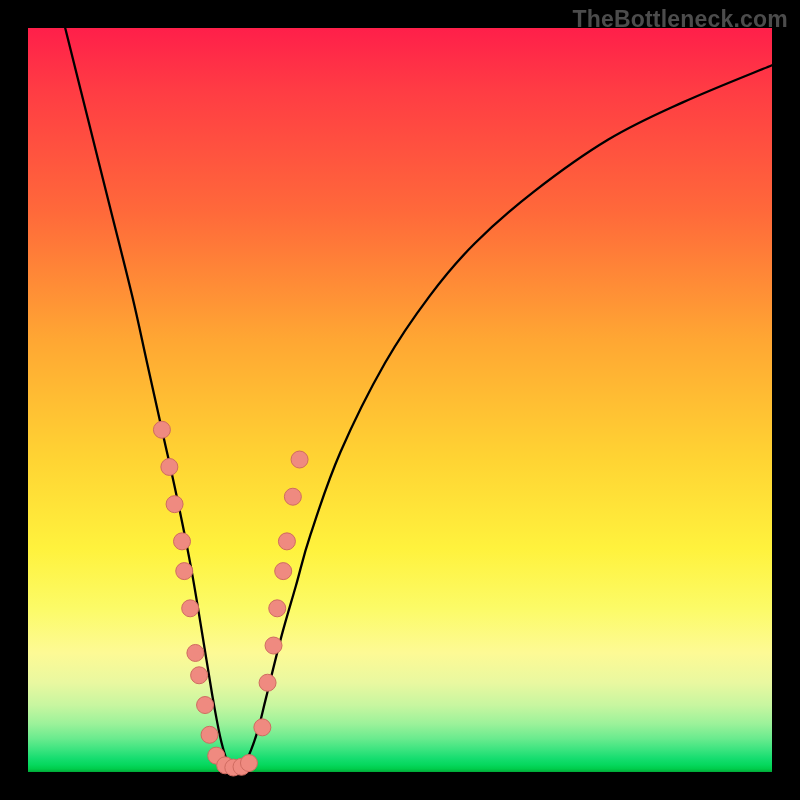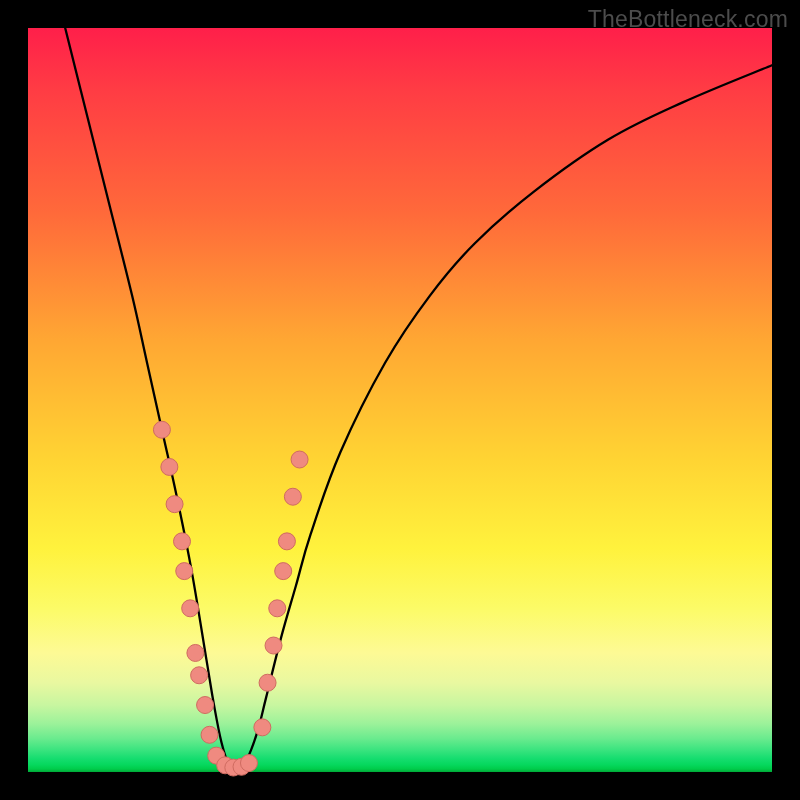--- a/index.html
+++ b/index.html
@@ -44,21 +44,21 @@
       #00cc4a 99.6%,
       #00a838 100%
     );
   }
   .watermark {
     position: absolute;
     top: 6px;
     right: 12px;
     color: #4c4c4c;
     font-size: 23px;
-    font-weight: 400;
+    font-weight: 700;
     letter-spacing: 0.2px;
     user-select: none;
   }
   svg.curve {
     position: absolute;
     left: 0; top: 0;
     width: 744px; height: 744px;
     overflow: visible;
   }
 </style>

